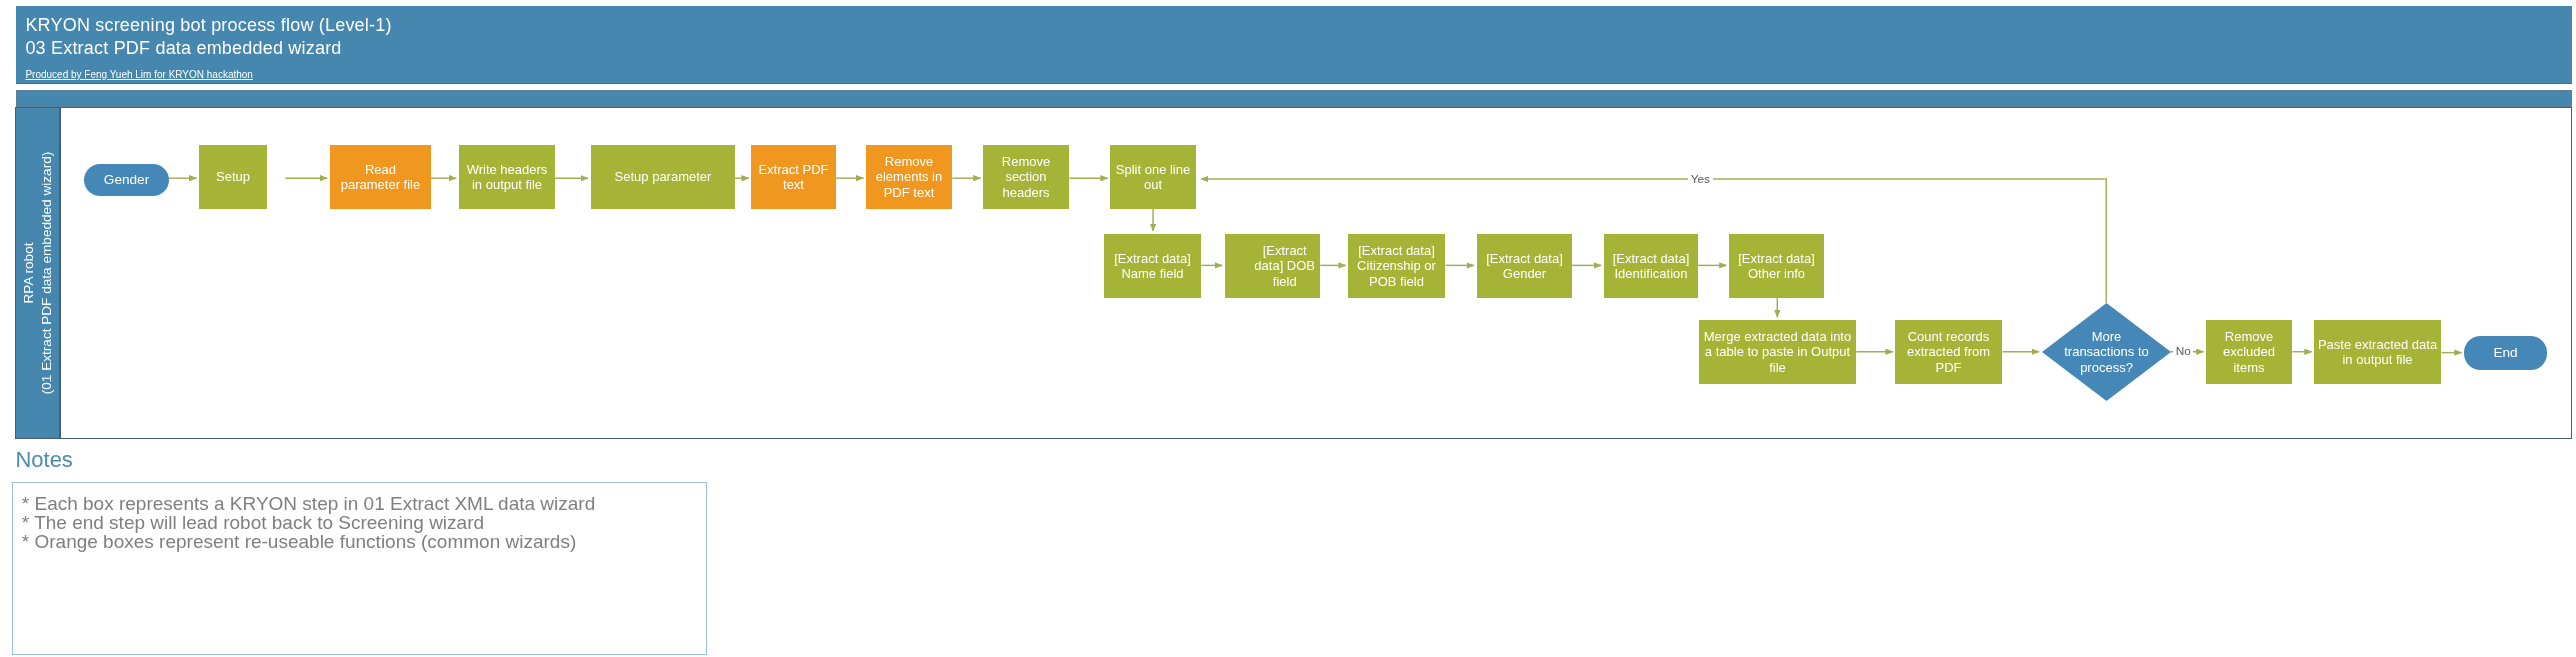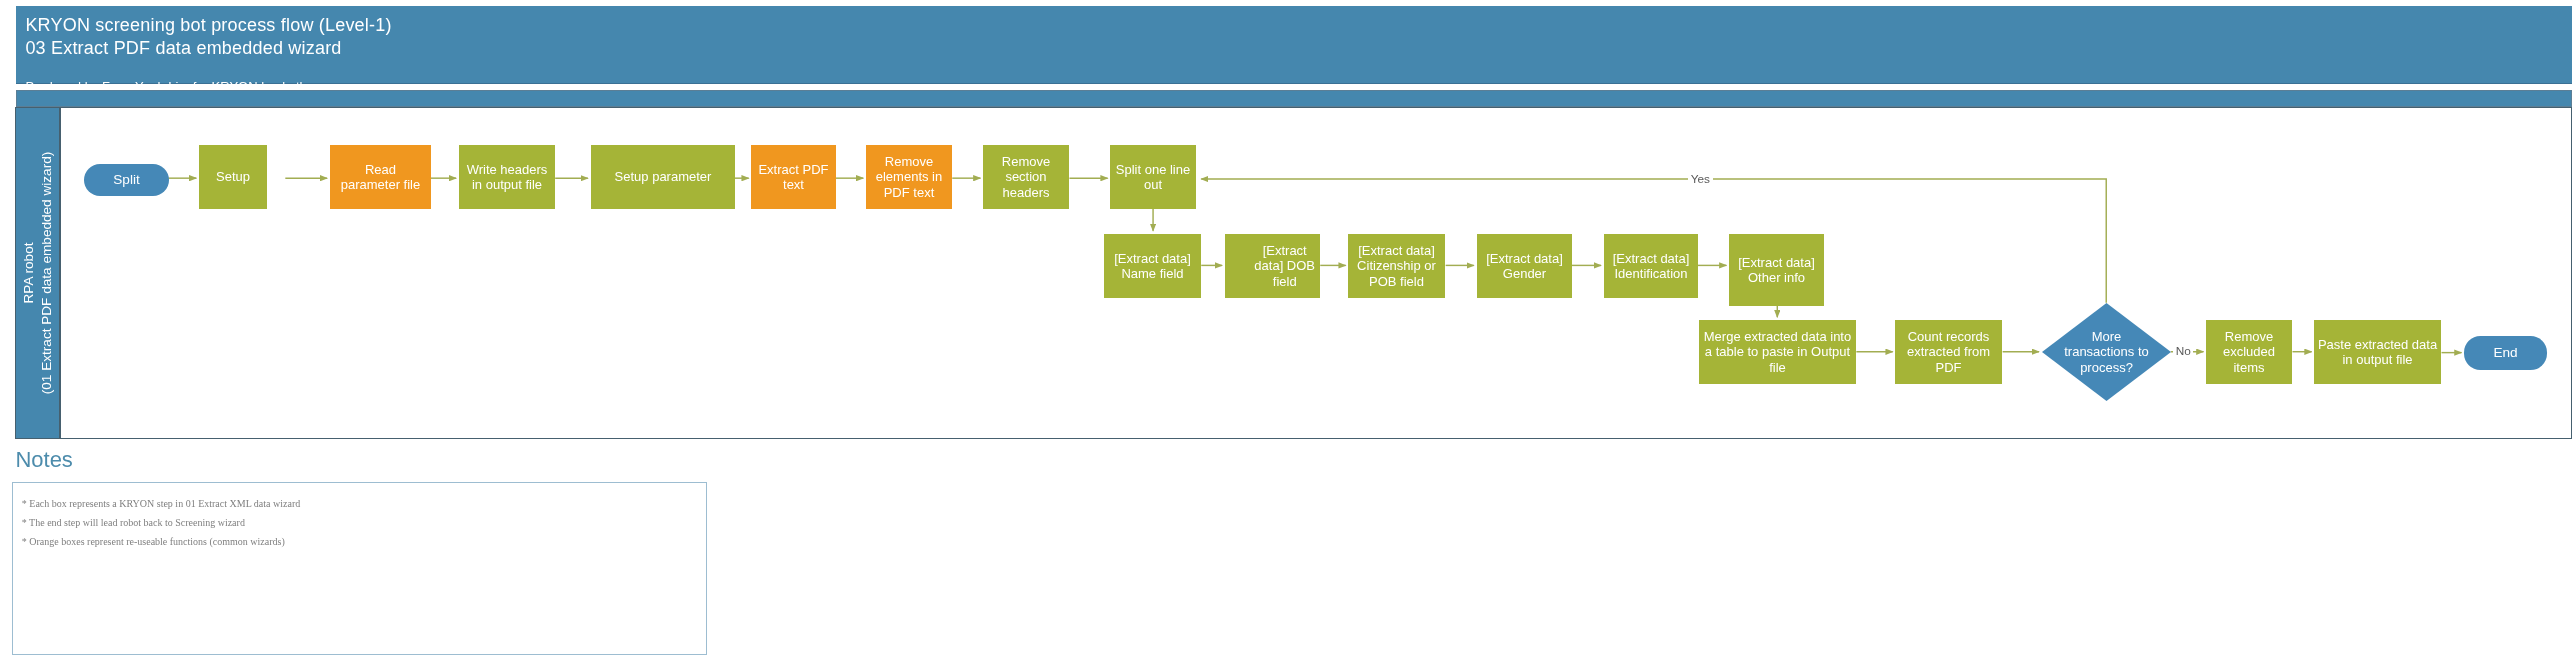--- a/index.html
+++ b/index.html
@@ -5,21 +5,21 @@
   html,body{margin:0;padding:0;background:#ffffff;}
   body{width:2576px;height:658px;overflow:hidden;
        font-family:"Liberation Sans", sans-serif;}
   #page{position:relative;width:2576px;height:658px;background:#fff;}
 
   
   .title-band{position:absolute;left:16.4px;top:6.4px;width:2556px;height:78px;
               background:var(--band_blue,#4587ae);color:#fff;box-sizing:border-box;
               padding:7.3px 0 0 9px;border-bottom:0.9px solid #3a7094;}
   .title-line{font-size:18px;line-height:23.6px;font-weight:400;letter-spacing:0.2px;}
-  .title-sub{font-size:13px;line-height:16.4px;margin-top:18px;}
+  .title-sub{font-size:10px;line-height:16.4px;margin-top:6px;text-decoration:underline;}
 
   
   .frame-bar{position:absolute;left:16.4px;top:90px;width:2556px;height:17.3px;
              background:var(--band_blue,#4587ae);box-sizing:border-box;
              border:0.9px solid #5b7e95;}
   .lane-strip{position:absolute;left:15.4px;top:107px;width:45px;height:332px;
               background:var(--band_blue,#4587ae);box-sizing:border-box;
               border:0.9px solid #46606f;display:flex;align-items:center;justify-content:center;overflow:hidden;}
   .lane-strip .rot{transform:rotate(-90deg);white-space:nowrap;color:#fff;
                    text-align:center;font-size:13.6px;line-height:18px;}
@@ -43,22 +43,22 @@
   #arrowhead path{fill:var(--connector,#a2ad52);}
   .branch-label{position:absolute;font-size:11.8px;color:var(--branch_text,#5a5a5a);
                 background:#fff;padding:0 2.7px;line-height:14.5px;}
 
   
   .notes-heading{position:absolute;left:15.4px;top:447px;font-size:22px;
                  color:var(--notes_heading,#4d8cac);font-weight:400;}
   .notes-box{position:absolute;left:11.8px;top:482px;width:695px;height:173px;
              box-sizing:border-box;border:0.9px solid #9dbdd1;background:#fff;
              padding:11px 9px 0 9px;}
-  .notes-box .note-line{font-size:10px;line-height:19px;
-                        color:var(--notes_text,#7f7f7f);font-family:Liberation Serif, serif;}
+  .notes-box .note-line{font-size:19px;line-height:19px;
+                        color:var(--notes_text,#7f7f7f);}
 </style>
 </head>
 <body>
 
 <div id="page">
 
   <div class="title-band">
     <div class="title-line">KRYON screening bot process flow (Level-1)</div>
     <div class="title-line">03 Extract PDF data embedded wizard</div>
     <div class="title-sub">Produced by Feng Yueh Lim for KRYON hackathon</div>
@@ -98,36 +98,36 @@
     <line x1="2204" y1="387" x2="2244" y2="387" marker-end="url(#arrowhead)"></line>
     <line x1="2389" y1="387" x2="2425" y2="387" marker-end="url(#arrowhead)"></line>
     <line x1="2523" y1="387" x2="2544" y2="387" marker-end="url(#arrowhead)"></line>
     <line x1="2687" y1="388" x2="2709" y2="388" marker-end="url(#arrowhead)"></line>
     <polyline points="2318,333 2318,197 1322,197" marker-end="url(#arrowhead)"></polyline>
   </svg>
 
   <span class="branch-label" style="left:1688px;top:172px;">Yes</span>
   <span class="branch-label" style="left:2173px;top:344px;">No</span>
 
-  <div class="node pill" style="left:84px;top:164px;width:85px;height:32px;">Split</div>
+  <div class="node pill" style="left:84px;top:164px;width:85px;height:32px;">Gender</div>
   <div class="node green" style="left:199px;top:145px;width:68px;height:64px;">Setup</div>
   <div class="node orange" style="left:330px;top:145px;width:101px;height:64px;">Read parameter file</div>
   <div class="node green" style="left:459px;top:145px;width:96px;height:64px;">Write headers in output file</div>
   <div class="node green" style="left:591px;top:145px;width:144px;height:64px;">Setup parameter</div>
   <div class="node orange" style="left:751px;top:145px;width:85px;height:64px;">Extract PDF text</div>
   <div class="node orange" style="left:866px;top:145px;width:86px;height:64px;">Remove elements in PDF text</div>
   <div class="node green" style="left:983px;top:145px;width:86px;height:64px;">Remove section headers</div>
   <div class="node green" style="left:1110px;top:145px;width:86px;height:64px;">Split one line out</div>
 
   <div class="node green" style="left:1104px;top:234px;width:97px;height:64px;">[Extract data] Name field</div>
   <div class="node green" style="left:1225px;top:234px;width:95px;height:64px;padding-left:28px;">[Extract data] DOB field</div>
   <div class="node green" style="left:1348px;top:234px;width:97px;height:64px;">[Extract data] Citizenship or POB field</div>
   <div class="node green" style="left:1477px;top:234px;width:95px;height:64px;">[Extract data] Gender</div>
   <div class="node green" style="left:1604px;top:234px;width:94px;height:64px;">[Extract data] Identification</div>
-  <div class="node green" style="left:1729px;top:234px;width:95px;height:72px;">[Extract data] Other info</div>
+  <div class="node green" style="left:1729px;top:234px;width:95px;height:64px;">[Extract data] Other info</div>
 
   <div class="node green" style="left:1699px;top:320px;width:157px;height:64px;">Merge extracted data into a table to paste in Output file</div>
   <div class="node green" style="left:1895px;top:320px;width:107px;height:64px;">Count records extracted from PDF</div>
   <div class="node diamond" style="left:2042px;top:303px;width:129px;height:98px;">More transactions to process?</div>
   <div class="node green" style="left:2206px;top:320px;width:86px;height:64px;">Remove excluded items</div>
   <div class="node green" style="left:2314px;top:320px;width:127px;height:64px;">Paste extracted data in output file</div>
   <div class="node pill" style="left:2464px;top:336px;width:83px;height:34px;">End</div>
 
   <div class="notes-heading">Notes</div>
   <div class="notes-box">

